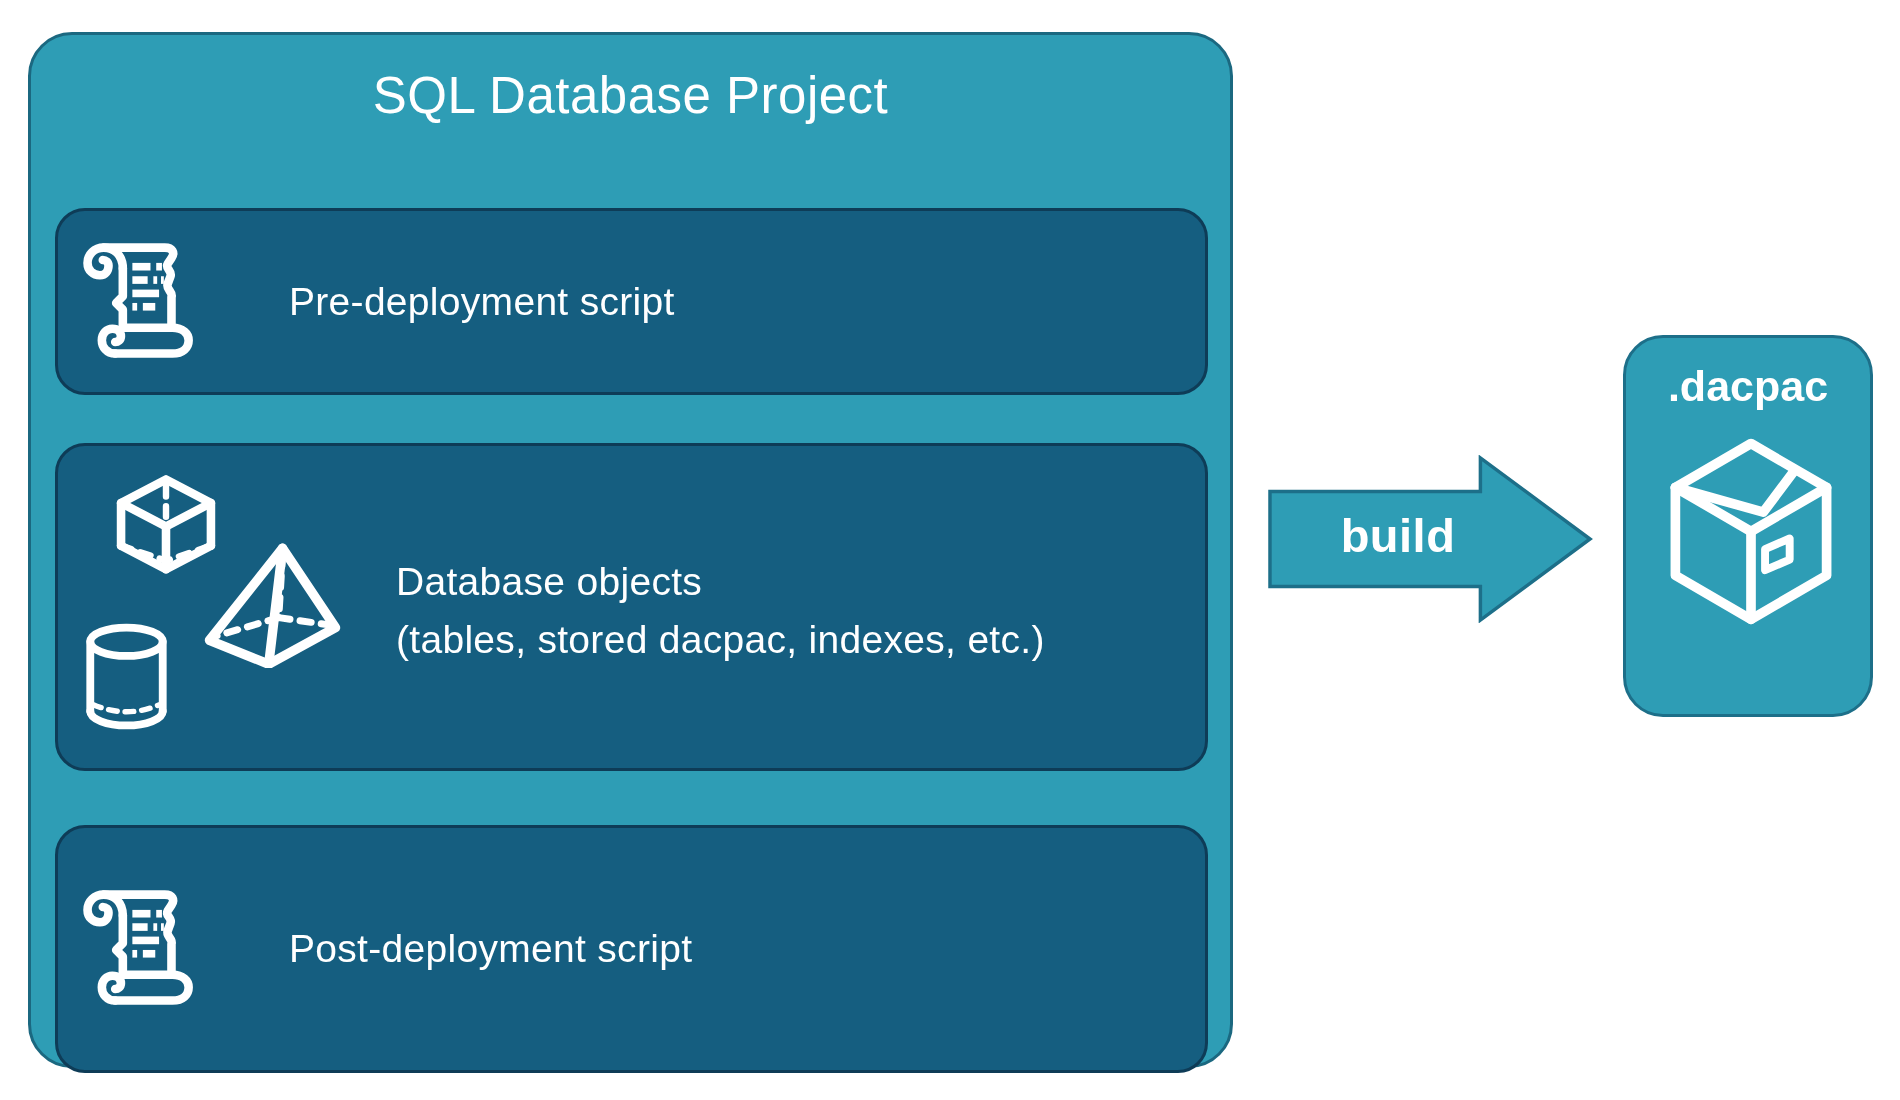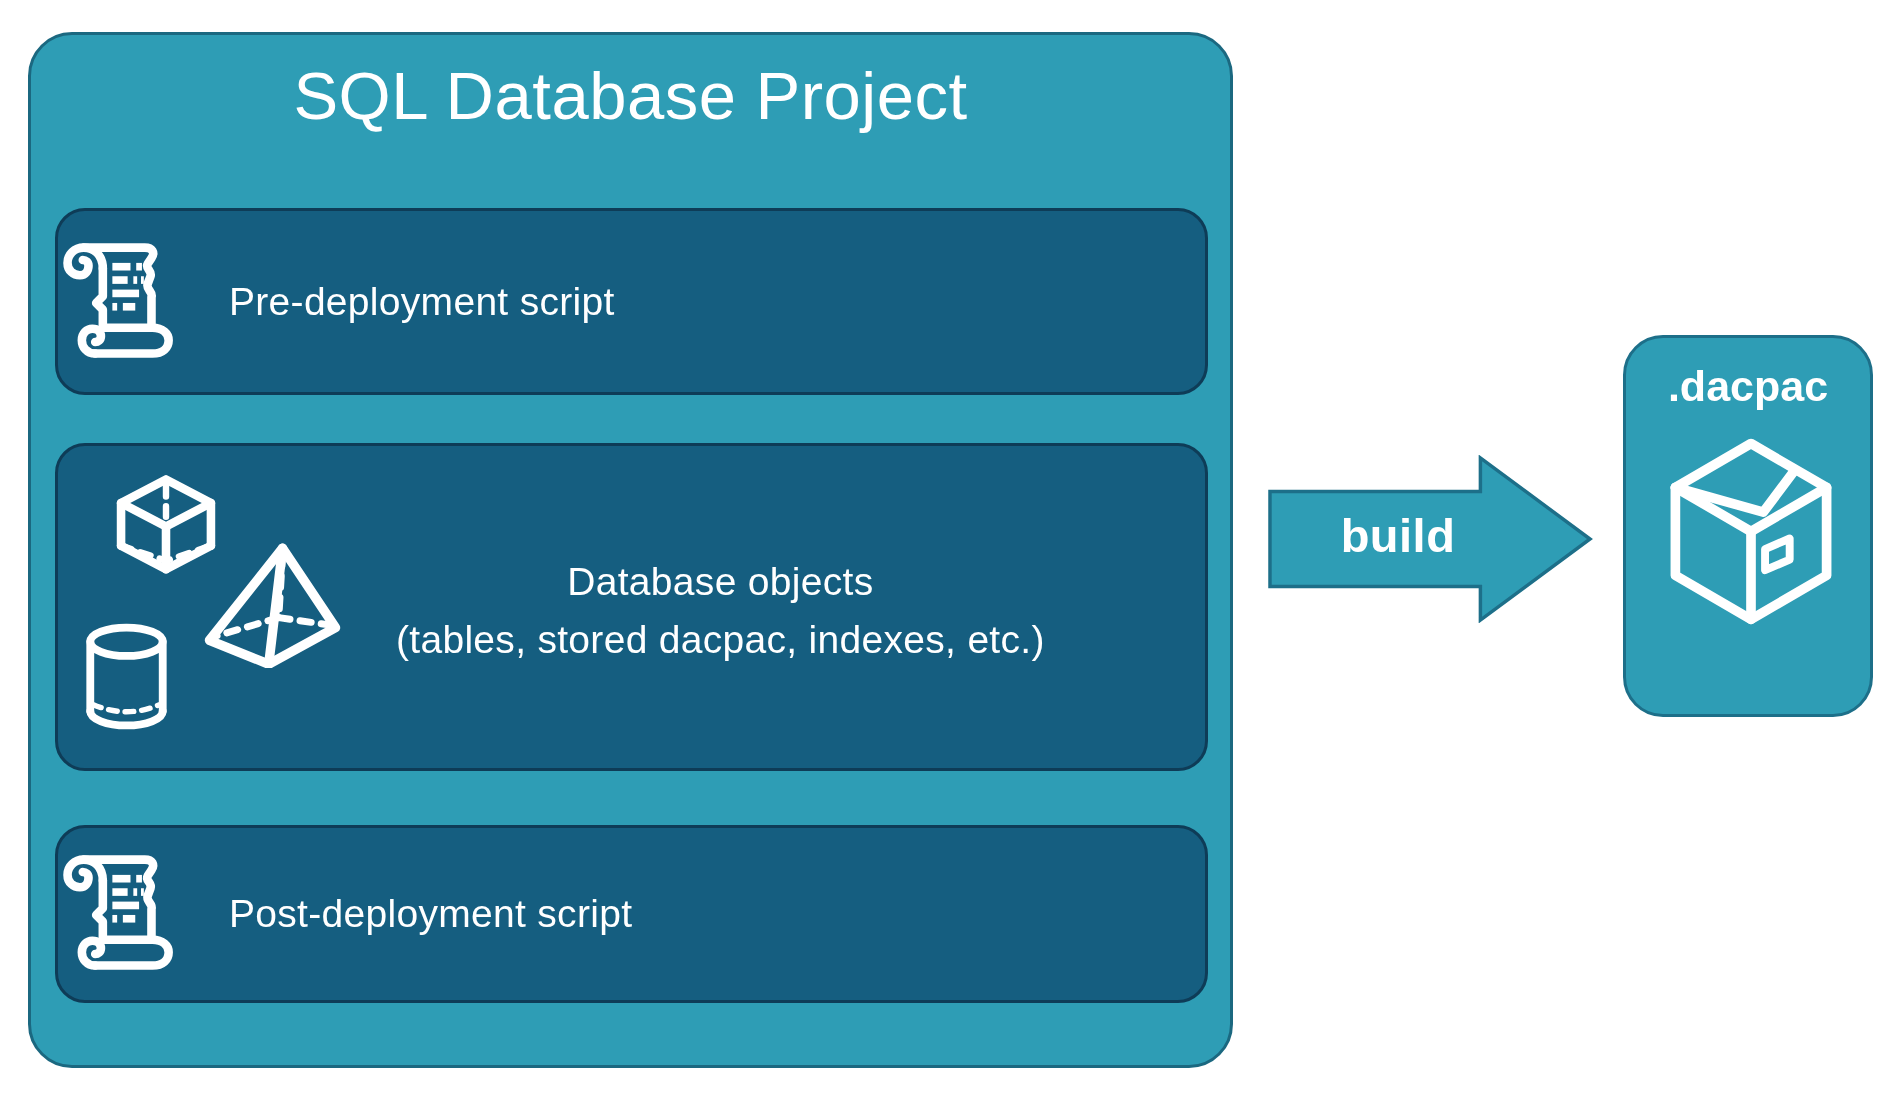--- a/index.html
+++ b/index.html
@@ -18,51 +18,51 @@
   
   .project{
     position:absolute;left:28px;top:32px;width:1205px;height:1036px;
     background:var(--teal);
     border:3px solid var(--teal-border);
     border-radius:44px;
   }
   .project-title{
     position:absolute;left:0;right:0;top:30px;
     text-align:center;color:var(--text);
-    font-size:67px;font-weight:400;letter-spacing:0.5px;line-height:62px;
+    font-size:51px;font-weight:400;letter-spacing:0.5px;line-height:62px;
   }
 
   
   .row{
     position:absolute;left:24px;width:1153px;
     background:var(--dark-teal);
     border:3px solid var(--dark-border);
     border-radius:30px;
   }
-  .row-flex{display:flex;align-items:center;gap:47px;}
+  .row-flex{display:flex;align-items:center;padding-left:20px;gap:87px;}
   .box-pre{top:173px;height:187px;}
   .box-objects{top:408px;height:328px;}
-  .box-post{top:790px;height:178px;}
+  .box-post{top:790px;height:248px;}
   .row-label{
     color:var(--text);font-size:39px;font-weight:400;letter-spacing:0.3px;white-space:nowrap;
   }
   .icon{display:inline-block;line-height:0;}
   .scroll-icon svg{width:124px;height:126px;}
 
   
   .obj-icon{position:absolute;line-height:0;}
   .cube-icon{left:49px;top:27px;}
   .pyramid-icon{left:145px;top:96px;}
   .cylinder-icon{left:22px;top:176px;}
   .objects-label{
     position:absolute;left:338px;top:107px;
     color:var(--text);font-size:39px;font-weight:400;letter-spacing:0.3px;line-height:58px;
     white-space:nowrap;
   }
-  .objects-label span{display:block;text-align:center;}
+  .objects-label span{display:block;}
 
   
   .build-arrow{position:absolute;left:1268px;top:455px;width:326px;height:168px;}
   .build-arrow svg{position:absolute;left:0;top:0;width:100%;height:100%;}
   .build-label{
     position:absolute;left:25px;top:35px;width:210px;height:91px;
     display:flex;align-items:center;justify-content:center;
     color:var(--text);font-size:47px;font-weight:700;letter-spacing:0.5px;
   }
 

